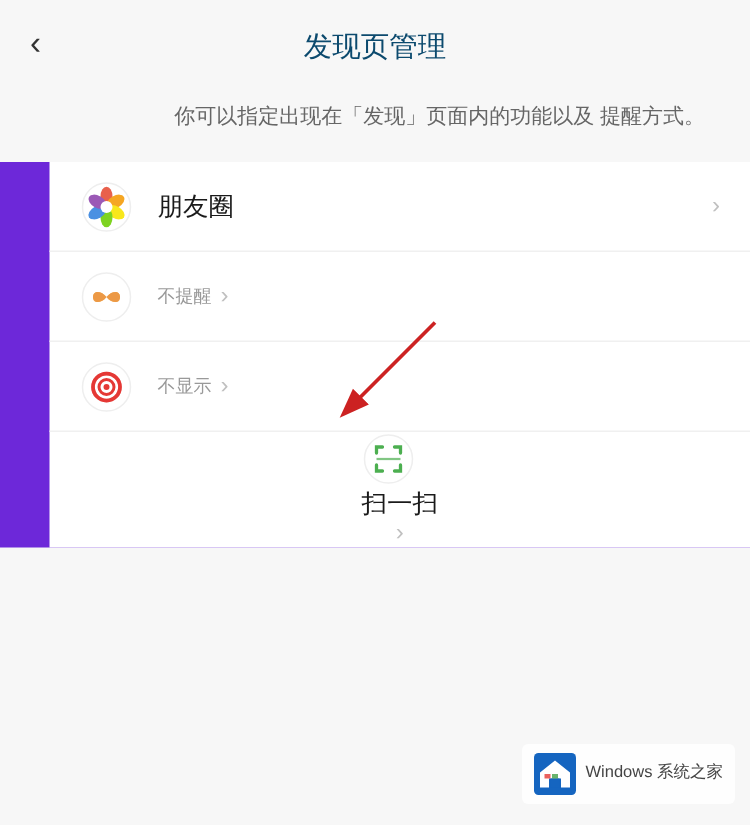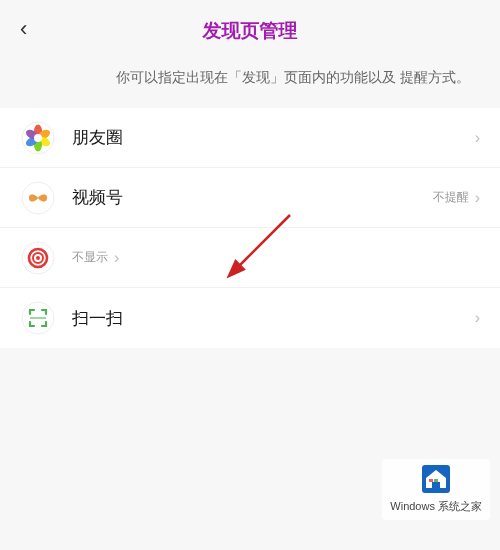--- a/index.html
+++ b/index.html
@@ -38,52 +38,54 @@
       left: 20px;
       top: 18px;
       cursor: pointer;
       font-size: 22px;
       color: #333;
       line-height: 1;
     }
 
     .page-title {
       font-size: 19px;
-      font-weight: 700;
-      color: #a21caf;
+      font-weight: 400;
+      color: #0c4a6e;
       text-align: center;
     }
 
     
     .description {
       text-align: right;
       font-size: 14px;
       color: #666;
       line-height: 1.6;
       padding: 12px 30px 20px 30px;
     }
 
     
     .list {
-      background: #5eead4;
+      background: #6d28d9;
       margin: 0;
+      padding-left: 33px;
     }
 
     .list-item {
       display: flex;
       align-items: center;
       background: #fff;
       padding: 0 20px;
       border-bottom: 1px solid #f0f0f0;
       min-height: 60px;
       position: relative;
     }
 
     .list-item:last-child {
       border-bottom: none;
+      flex-direction: column;
     }
 
     .item-icon {
       width: 36px;
       height: 36px;
       margin-right: 16px;
       flex-shrink: 0;
       display: flex;
       align-items: center;
       justify-content: center;
@@ -113,29 +115,28 @@
       left: 200px;
       width: 120px;
       height: 80px;
       pointer-events: none;
       z-index: 10;
     }
 
     
     .watermark {
       position: absolute;
-      bottom: 30px;
+      bottom: 14px;
       right: 10px;
       background: rgba(255,255,255,0.85);
       padding: 6px 8px;
       display: flex;
       align-items: center;
       gap: 6px;
       border-radius: 4px;
-      flex-direction: column;
     }
 
     .watermark-icon {
       width: 28px;
       height: 28px;
     }
 
     .watermark-text {
       font-size: 11px;
       color: #444;
@@ -217,21 +218,20 @@
       <div class="item-icon">
         <svg class="video-icon" viewBox="0 0 34 34" xmlns="http://www.w3.org/2000/svg">
           <circle cx="17" cy="17" r="16" fill="white" stroke="#eee" stroke-width="1"></circle>
 
           <path d="M17,17 C14,13 8,12 8,17 C8,22 14,21 17,17 Z" fill="#f5a623" opacity="0.9"></path>
           <path d="M17,17 C20,13 26,12 26,17 C26,22 20,21 17,17 Z" fill="#f5a623" opacity="0.9"></path>
           <path d="M17,17 C14,21 8,22 8,17 C8,12 14,13 17,17 Z" fill="#e8904c" opacity="0.7"></path>
           <path d="M17,17 C20,21 26,22 26,17 C26,12 20,13 17,17 Z" fill="#e8904c" opacity="0.7"></path>
         </svg>
       </div>
-      <div class="item-label">视频号</div>
       <span class="item-status">不提醒</span>
       <span class="item-arrow">›</span>
     </div>
 
     <div class="list-item">
       <div class="item-icon">
         <svg class="live-icon" viewBox="0 0 34 34" xmlns="http://www.w3.org/2000/svg">
           <circle cx="17" cy="17" r="16" fill="white" stroke="#eee" stroke-width="1"></circle>
 
           <circle cx="17" cy="17" r="9" fill="none" stroke="#e53935" stroke-width="2.5"></circle>

